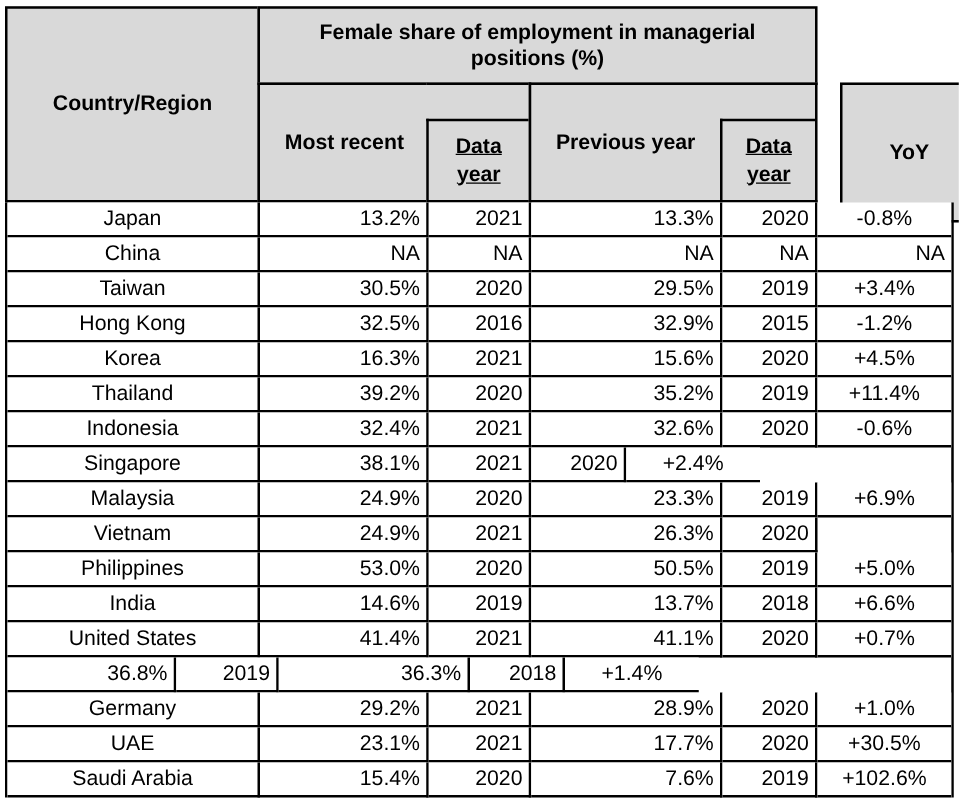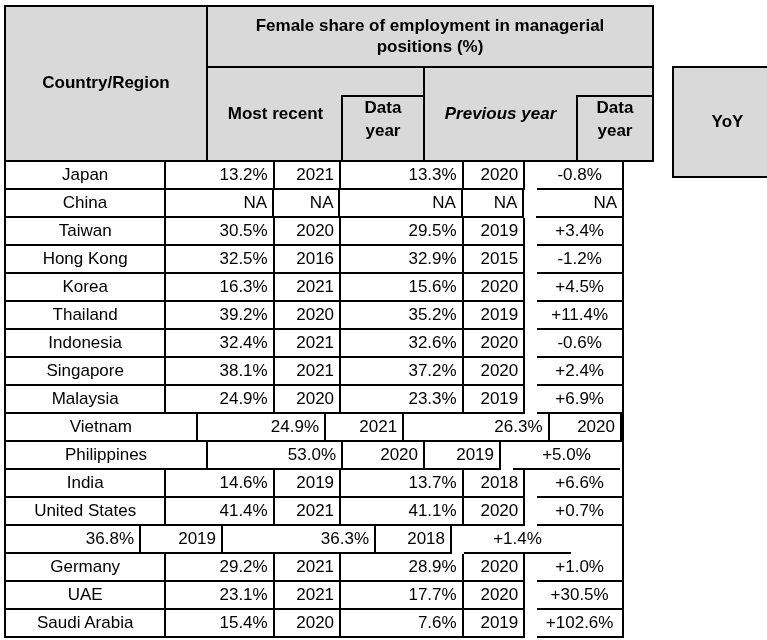--- a/index.html
+++ b/index.html
@@ -17,42 +17,42 @@
   .country-h{left:4px;top:5px;width:204px;height:157px;}
   .group-h{left:206px;top:5px;width:448px;height:63px;padding:0 24px;}
   .most-recent-h{left:206px;top:66px;width:137px;height:96px;border-right:none;text-align:right;}
   .dy-region{position:absolute;box-sizing:border-box;background:#d9d9d9;
     border:2px solid #000;border-left:none;}
   .dy1{left:341px;top:66px;width:84px;height:96px;}
   .dy2{left:576px;top:66px;width:78px;height:96px;}
   .dy-box{
     position:absolute;left:0;top:27px;right:0;bottom:0;
     border-top:2px solid #000;border-left:2px solid #000;
-    display:flex;justify-content:center;
+    display:flex;align-items:center;justify-content:center;text-decoration:underline;
   }
   .dy-box span{display:block;width:50px;font-weight:bold;font-size:17px;
     text-align:center;line-height:1.35;}
-  .prev-h{left:423px;top:66px;width:153px;height:96px;border-right:none;font-style:italic;}
+  .prev-h{left:423px;top:66px;width:153px;height:96px;border-right:none;}
   .yoy-h{left:672px;top:66px;width:111px;height:112px;}
   .tbody{
-    position:absolute;left:4px;top:162px;width:620px;box-sizing:border-box;
+    position:absolute;left:4px;top:162px;width:759px;box-sizing:border-box;
     border-left:2px solid #000;border-right:2px solid #000;
   }
   .trow{display:flex;height:28px;}
   .tcell{
     box-sizing:border-box;height:28px;border-bottom:2px solid #000;
     font-size:17px;line-height:26px;white-space:nowrap;overflow:hidden;
     background:#ffffff;
   }
   .c0{width:202px;border-right:2px solid #000;text-align:center;}
   .c1{width:135px;border-right:2px solid #000;}
   .c2{width:82px;border-right:2px solid #000;}
   .c3{width:153px;border-right:2px solid #000;}
   .c4{width:76px;border-right:2px solid #000;}
-  .c5{width:107px;text-align:center;margin-left:12px;}
+  .c5{width:107px;text-align:center;}
   .num{text-align:right;padding-right:5px;}
 </style>
 </head>
 <body>
 
 <div class="sheet">
 
   <div class="hcell country-h">Country/Region</div>
 
   <div class="hcell group-h">Female share of employment in managerial positions (%)</div>
@@ -129,21 +129,20 @@
         <div class="tcell c1 num">32.4%</div>
         <div class="tcell c2 num">2021</div>
         <div class="tcell c3 num">32.6%</div>
         <div class="tcell c4 num">2020</div>
         <div class="tcell c5">-0.6%</div>
       </div>
       <div class="trow">
         <div class="tcell c0">Singapore</div>
         <div class="tcell c1 num">38.1%</div>
         <div class="tcell c2 num">2021</div>
-        <div class="tcell c3 num">37.2%</div>
         <div class="tcell c4 num">2020</div>
         <div class="tcell c5">+2.4%</div>
       </div>
       <div class="trow">
         <div class="tcell c0">Malaysia</div>
         <div class="tcell c1 num">24.9%</div>
         <div class="tcell c2 num">2020</div>
         <div class="tcell c3 num">23.3%</div>
         <div class="tcell c4 num">2019</div>
         <div class="tcell c5">+6.9%</div>
@@ -152,20 +151,21 @@
         <div class="tcell c0">Vietnam</div>
         <div class="tcell c1 num">24.9%</div>
         <div class="tcell c2 num">2021</div>
         <div class="tcell c3 num">26.3%</div>
         <div class="tcell c4 num">2020</div>
       </div>
       <div class="trow">
         <div class="tcell c0">Philippines</div>
         <div class="tcell c1 num">53.0%</div>
         <div class="tcell c2 num">2020</div>
+        <div class="tcell c3 num">50.5%</div>
         <div class="tcell c4 num">2019</div>
         <div class="tcell c5">+5.0%</div>
       </div>
       <div class="trow">
         <div class="tcell c0">India</div>
         <div class="tcell c1 num">14.6%</div>
         <div class="tcell c2 num">2019</div>
         <div class="tcell c3 num">13.7%</div>
         <div class="tcell c4 num">2018</div>
         <div class="tcell c5">+6.6%</div>

